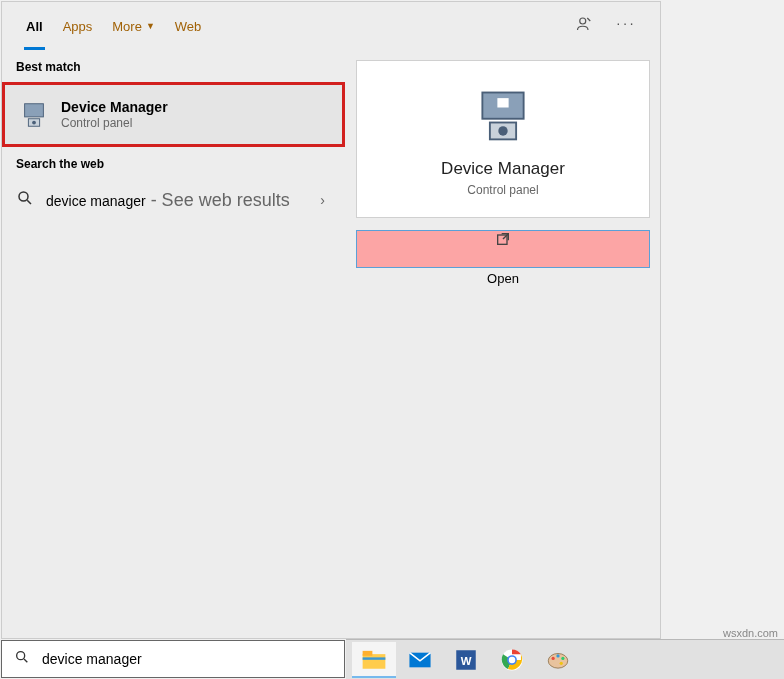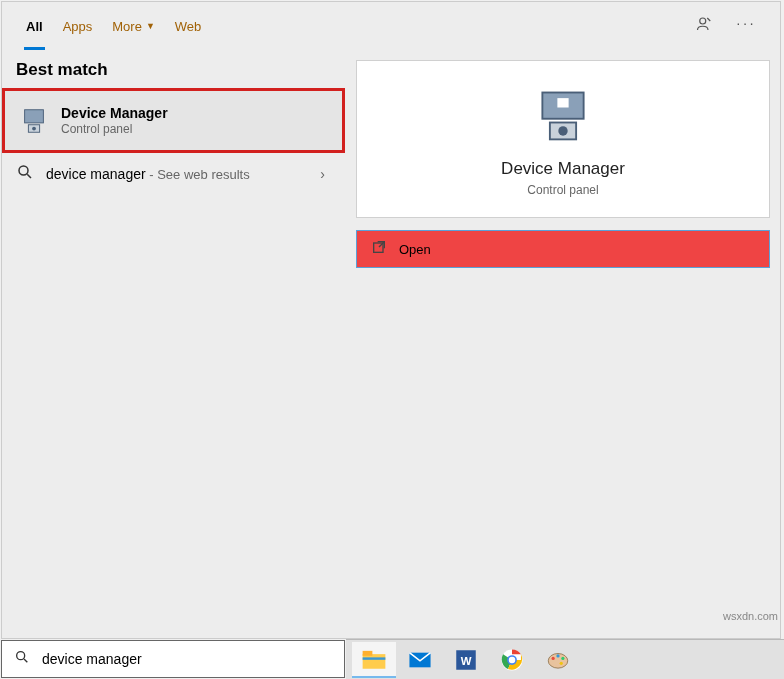--- a/index.html
+++ b/index.html
@@ -1,63 +1,63 @@
 <!DOCTYPE html>
 <html><head>
 <meta charset="utf-8">
 <style>
 * { margin: 0; padding: 0; box-sizing: border-box; font-family: "Segoe UI", Arial, sans-serif; }
 body { width: 784px; height: 679px; background: #f0f0f0; position: relative; overflow: hidden; }
 
-.search-panel { width: 780px; height: 638px; background: #ededed; position: absolute; top: 1px; left: 1px; border: 1px solid #ccc; display: flex; flex-direction: column; }
+.search-panel { width: 660px; height: 638px; background: #ededed; position: absolute; top: 1px; left: 1px; border: 1px solid #ccc; display: flex; flex-direction: column; }
 
 .tabs { display: flex; align-items: center; height: 48px; padding: 0 14px; background: #ededed; }
 .tab { padding: 0 10px; font-size: 13px; color: #a16207; cursor: pointer; height: 48px; display: flex; align-items: center; position: relative; }
 .tab.active { color: #000; font-weight: 600; }
 .tab.active::after { content: ""; position: absolute; bottom: 0; left: 8px; right: 8px; height: 3px; background: #0078d4; }
 .tab-caret { margin-left: 4px; font-size: 9px; }
 .tabs-spacer { flex: 1; }
 .tabs-icons { display: flex; gap: 22px; padding-right: 10px; color: #555; }
 .tabs-icons svg { width: 18px; height: 18px; }
 .more-dots { letter-spacing: 2px; font-size: 14px; }
 
 .content { flex: 1; display: flex; }
 .left-col { width: 344px; border-right: 1px solid transparent; }
 .right-col { flex: 1; display: flex; flex-direction: column; padding: 10px 10px 0 10px; }
 
-.section-label { font-size: 17px; font-weight: 600; color: #000; padding: 10px 14px 8px; }
+.section-label { font-size: 12px; font-weight: 600; color: #000; padding: 10px 14px 8px; }
 
 .result-item { display: flex; align-items: center; padding: 8px 14px; gap: 12px; cursor: pointer; position: relative; }
 .result-highlight { border: 3px solid #d2201e; background: #e5e5e5; padding: 14px 14px; }
 .result-icon { width: 30px; height: 30px; display: flex; align-items: center; justify-content: center; }
 .result-text .title { font-size: 14px; font-weight: 600; color: #000; }
 .result-text .subtitle { font-size: 12px; color: #666; margin-top: 1px; }
 .web-item { display: flex; align-items: center; padding: 10px 14px; gap: 12px; cursor: pointer; }
 .web-item .chevron { margin-left: auto; color: #666; font-size: 14px; padding-right: 6px; }
 .web-query { font-size: 14px; color: #000; }
-.web-suffix { font-size: 13px; color: #666; }
+.web-suffix { font-size: 18px; color: #666; }
 .search-icon-sm { width: 18px; height: 18px; }
 
 .detail-card { background: #fff; border: 1px solid #d0d0d0; display: flex; flex-direction: column; align-items: center; padding: 24px 0 20px; }
 .detail-icon { width: 60px; height: 60px; margin-bottom: 14px; }
 .detail-title { font-size: 17px; color: #222; margin-bottom: 4px; }
 .detail-subtitle { font-size: 12px; color: #666; }
 
-.open-btn { margin-top: 12px; background: #ef4444; border: 1px solid #5aa0d8; height: 38px; display: flex; align-items: center; padding: 0 14px; gap: 12px; cursor: pointer; }
+.open-btn { margin-top: 12px; background: #fca5a5; border: 1px solid #5aa0d8; height: 38px; display: flex; align-items: center; padding: 0 14px; gap: 20px; cursor: pointer; flex-direction: column; }
 .open-btn .icon { color: #444; }
 .open-btn .label { font-size: 13px; color: #000; }
 
 .search-bar { position: absolute; bottom: 1px; left: 1px; width: 344px; height: 38px; background: #fff; border: 1px solid #666; display: flex; align-items: center; padding: 0 12px; gap: 12px; }
 .search-bar input { border: none; outline: none; font-size: 14px; flex: 1; }
 
 .taskbar { position: absolute; bottom: 0; left: 346px; width: 438px; height: 40px; background: #e1e1e1; border-top: 1px solid #b8b8b8; display: flex; align-items: center; padding: 0 6px; gap: 2px; }
 .taskbar-item { width: 44px; height: 36px; display: flex; align-items: center; justify-content: center; cursor: pointer; }
 .taskbar-item.active { background: #f5f5f5; border-bottom: 2px solid #76b9ed; }
 .tb-icon { width: 26px; height: 26px; }
-.watermark { position: absolute; bottom: 57px; right: 6px; font-size: 11px; color: #888; }
+.watermark { position: absolute; bottom: 40px; right: 6px; font-size: 11px; color: #888; }
 </style>
 </head>
 <body>
 
 <div class="search-panel">
   <div class="tabs">
     <div class="tab active">All</div>
     <div class="tab">Apps</div>
     <div class="tab">
       <span>More</span>
@@ -86,20 +86,21 @@
               <rect x="6" y="4" width="20" height="14" fill="#8aa0b8" stroke="#4a5f78"></rect>
               <rect x="10" y="20" width="12" height="8" fill="#c9d2db" stroke="#4a5f78"></rect>
               <circle cx="16" cy="24" r="2" fill="#4a5f78"></circle>
             </svg>
         </div>
         <div class="result-text">
           <div class="title">Device Manager</div>
           <div class="subtitle">Control panel</div>
         </div>
       </div>
+      <div class="section-label">Search the web</div>
       <div class="web-item">
         <span>
           <svg class="search-icon-sm" viewBox="0 0 24 24" fill="none" stroke="#333" stroke-width="2">
               <circle cx="10" cy="10" r="6"></circle>
               <line x1="15" y1="15" x2="20" y2="20"></line>
             </svg>
         </span>
         <span>
           <span class="web-query">device manager</span><span class="web-suffix"> - See web results</span>
         </span>

